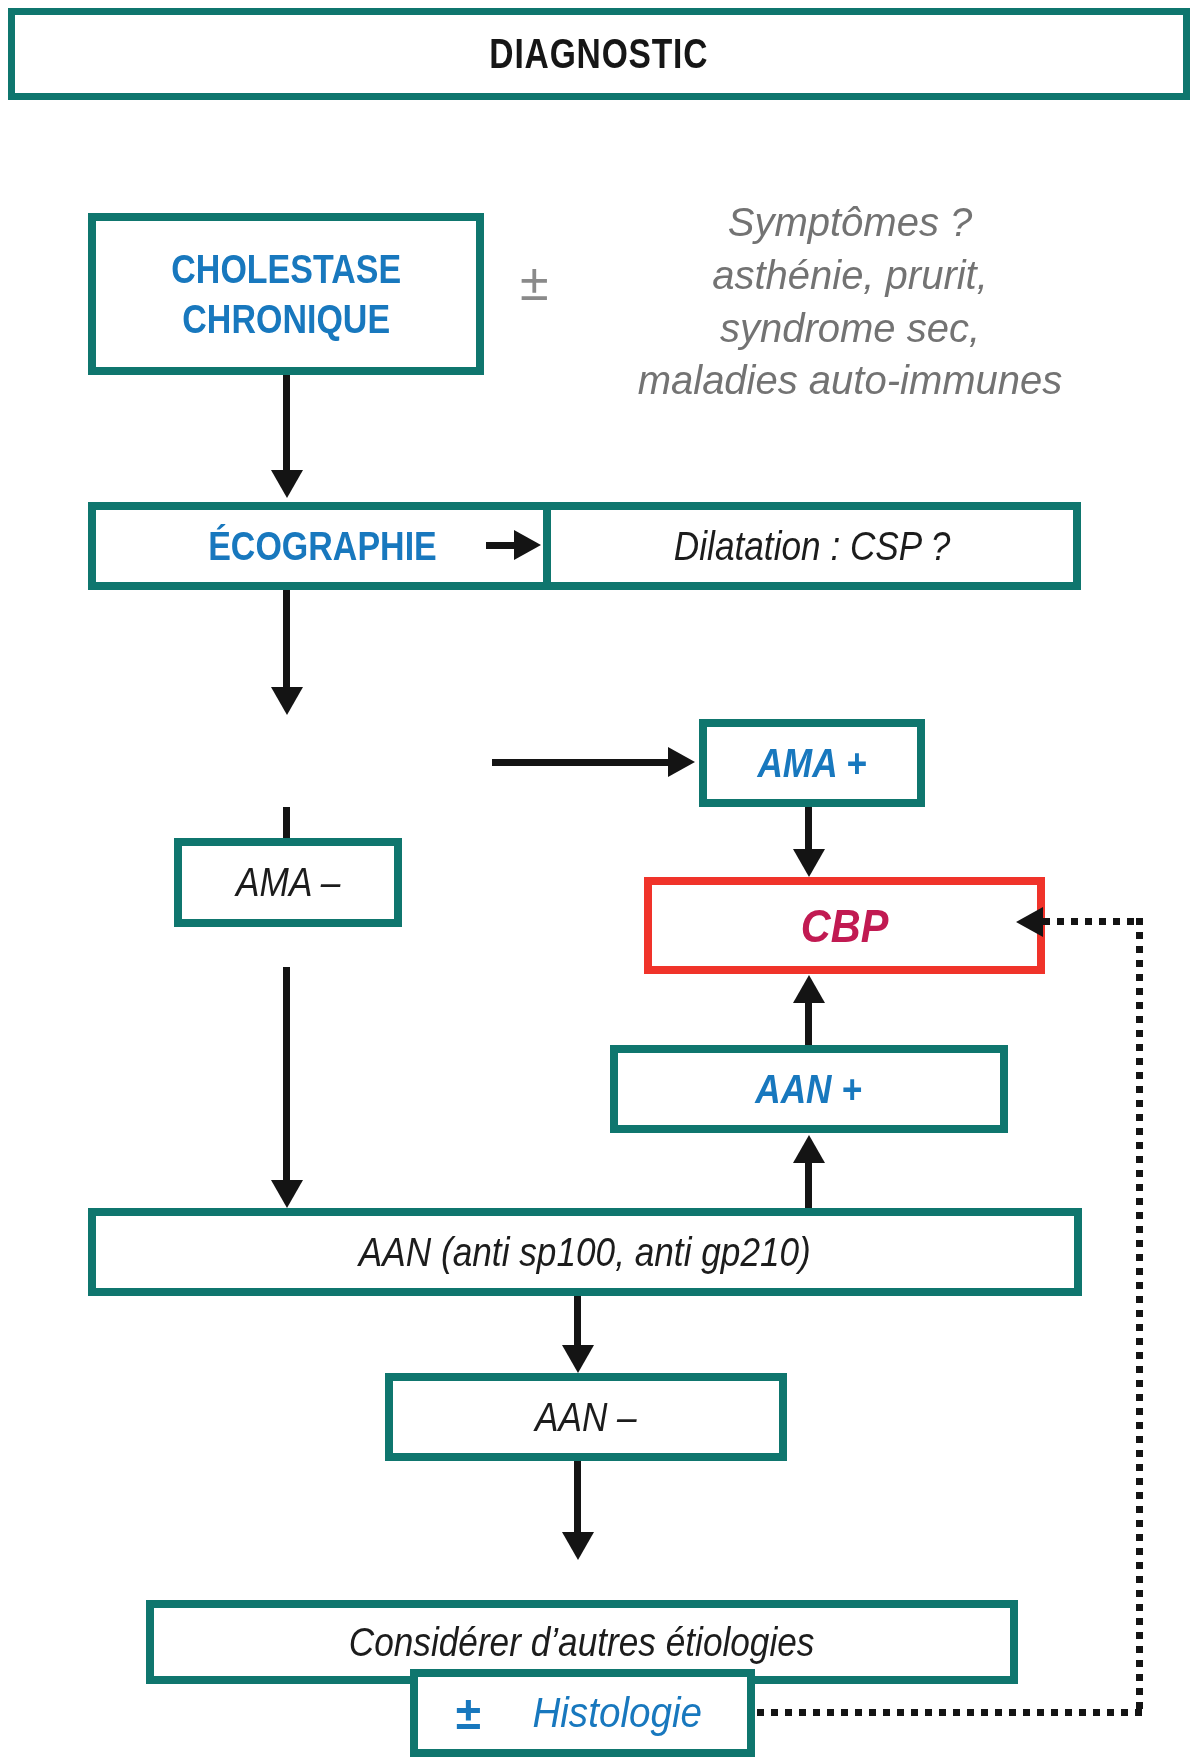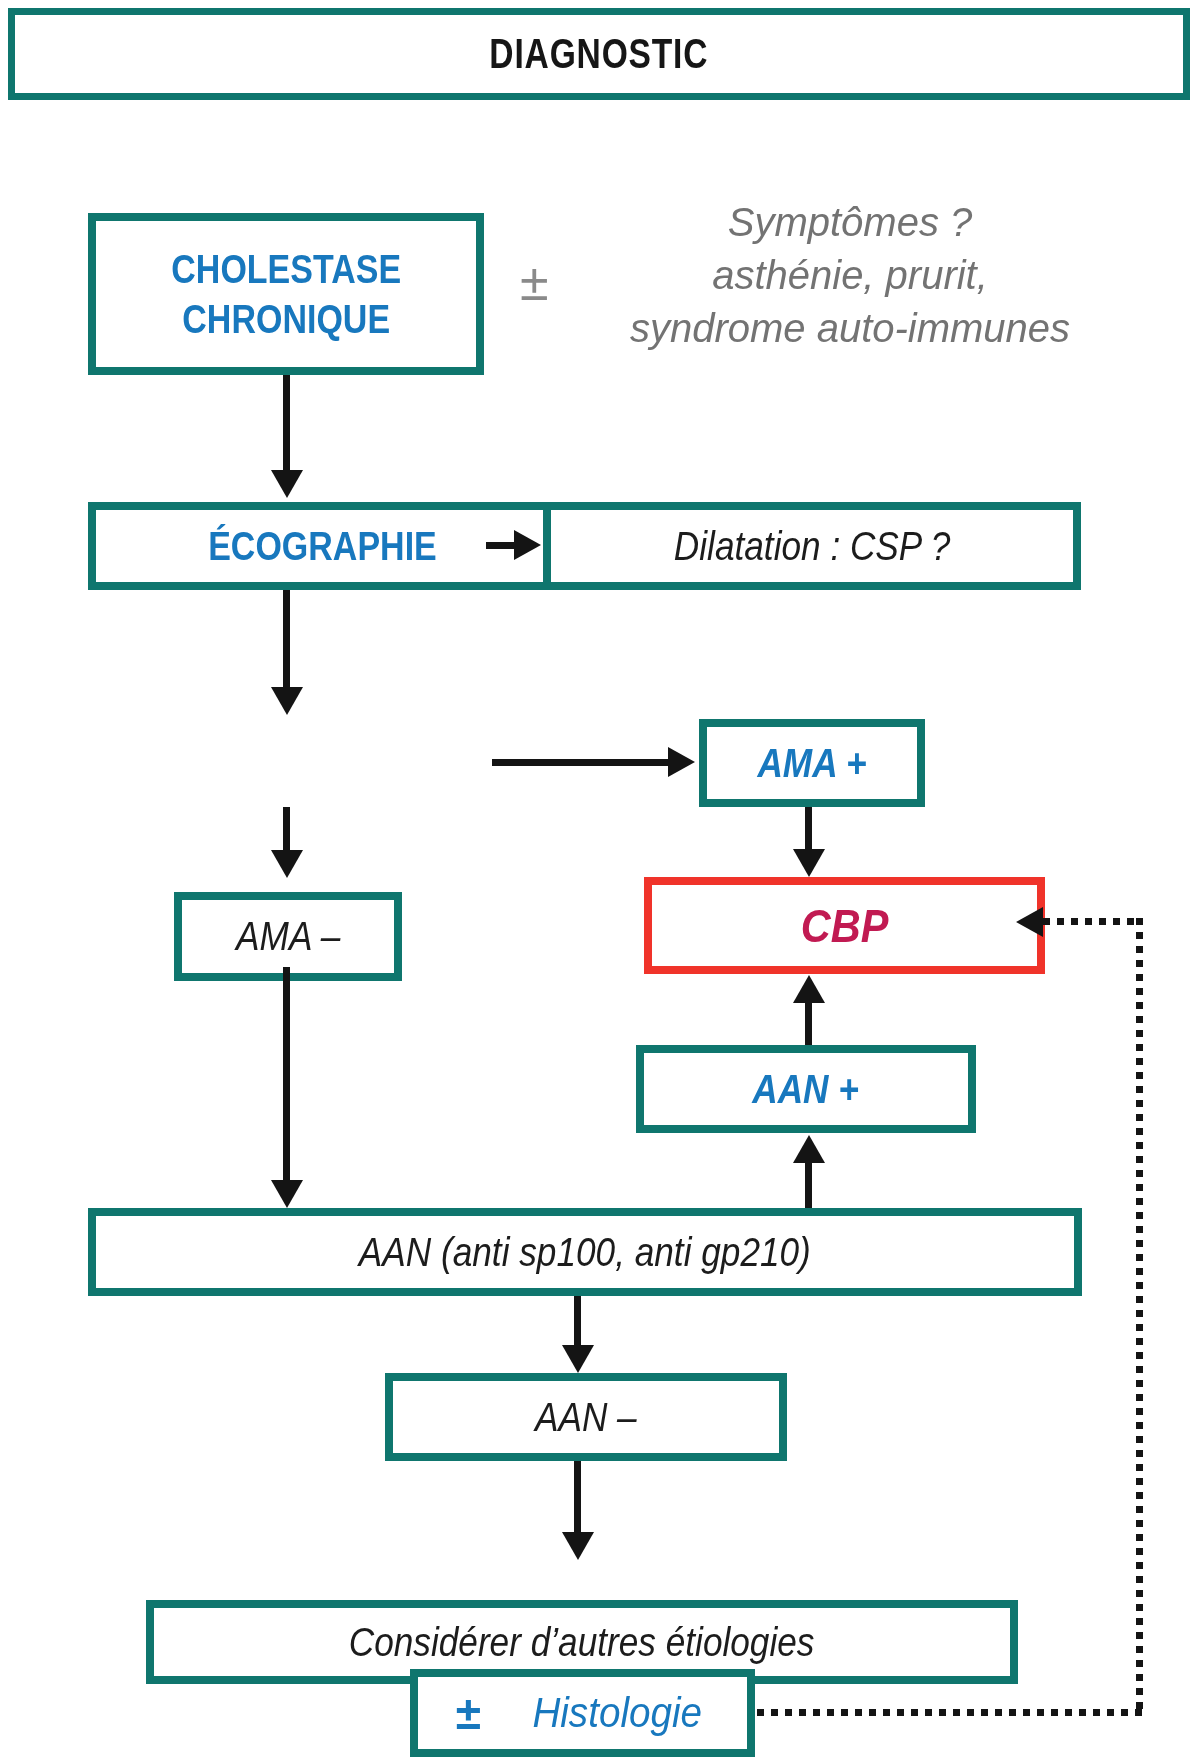--- a/index.html
+++ b/index.html
@@ -76,21 +76,22 @@
       <span>CHOLESTASE</span>
       <span>CHRONIQUE</span>
     </span>
   </div>
 
   <span class="gray-pm" style="left:520px;top:252px;">±</span>
 
   <div class="symptoms" style="left:565px;top:196px;width:570px;">
     <div>Symptômes ?</div>
     <div>asthénie, prurit,</div>
-    <div>syndrome auto-immunes</div>
+    <div>syndrome sec,</div>
+    <div>maladies auto-immunes</div>
   </div>
 
   <div class="vline" style="left:283px;top:375px;height:97px;"></div>
   <div class="head-down" style="left:271px;top:470px;"></div>
 
   <div class="node" style="left:88px;top:502px;width:469px;height:88px;">
     <span class="blue-caps">ÉCOGRAPHIE</span>
   </div>
 
   <div class="hline" style="left:486px;top:542px;width:30px;"></div>
@@ -107,35 +108,35 @@
   <div class="hline" style="left:492px;top:759px;width:178px;"></div>
   <div class="head-right" style="left:668px;top:747px;"></div>
 
   <div class="node" style="left:699px;top:719px;width:226px;height:88px;">
     <span class="blue-bold-italic">AMA +</span>
   </div>
 
   <div class="vline" style="left:283px;top:807px;height:45px;"></div>
   <div class="head-down" style="left:271px;top:850px;"></div>
 
-  <div class="node" style="left:174px;top:892px;width:228px;height:89px;">
+  <div class="node" style="left:174px;top:838px;width:228px;height:89px;">
     <span class="black-italic">AMA –</span>
   </div>
 
   <div class="vline" style="left:805px;top:807px;height:44px;"></div>
   <div class="head-down" style="left:793px;top:849px;"></div>
 
   <div class="node red-border" style="left:644px;top:877px;width:401px;height:97px;">
     <span class="cbp-text">CBP</span>
   </div>
 
   <div class="head-up" style="left:793px;top:975px;"></div>
   <div class="vline" style="left:805px;top:1001px;height:44px;"></div>
 
-  <div class="node" style="left:636px;top:1045px;width:340px;height:88px;">
+  <div class="node" style="left:610px;top:1045px;width:398px;height:88px;">
     <span class="blue-bold-italic">AAN +</span>
   </div>
 
   <div class="vline" style="left:283px;top:967px;height:215px;"></div>
   <div class="head-down" style="left:271px;top:1180px;"></div>
 
   <div class="head-up" style="left:793px;top:1135px;"></div>
   <div class="vline" style="left:805px;top:1161px;height:47px;"></div>
 
   <div class="node" style="left:88px;top:1208px;width:994px;height:88px;">

